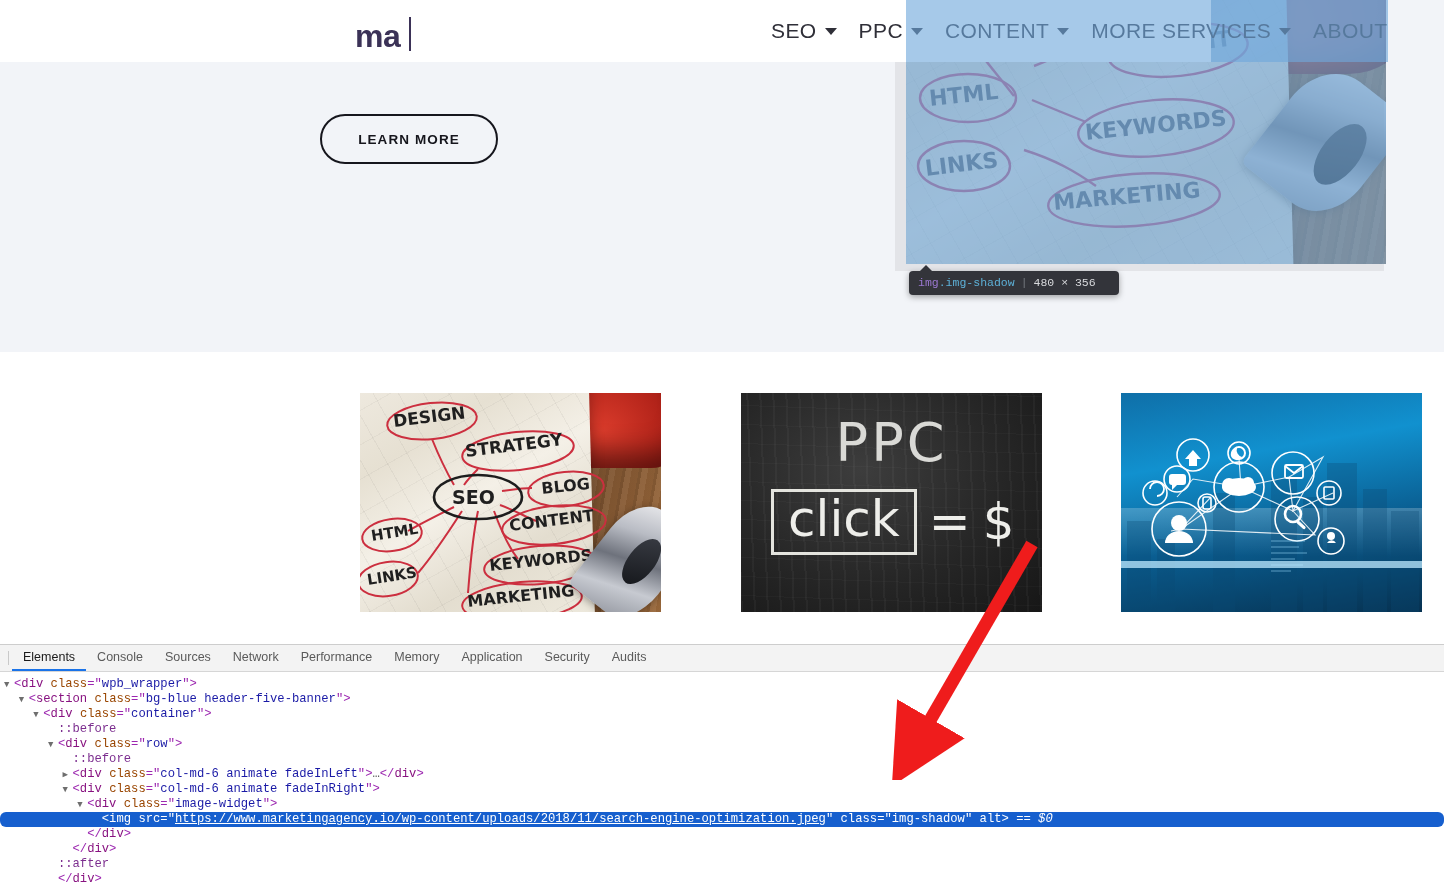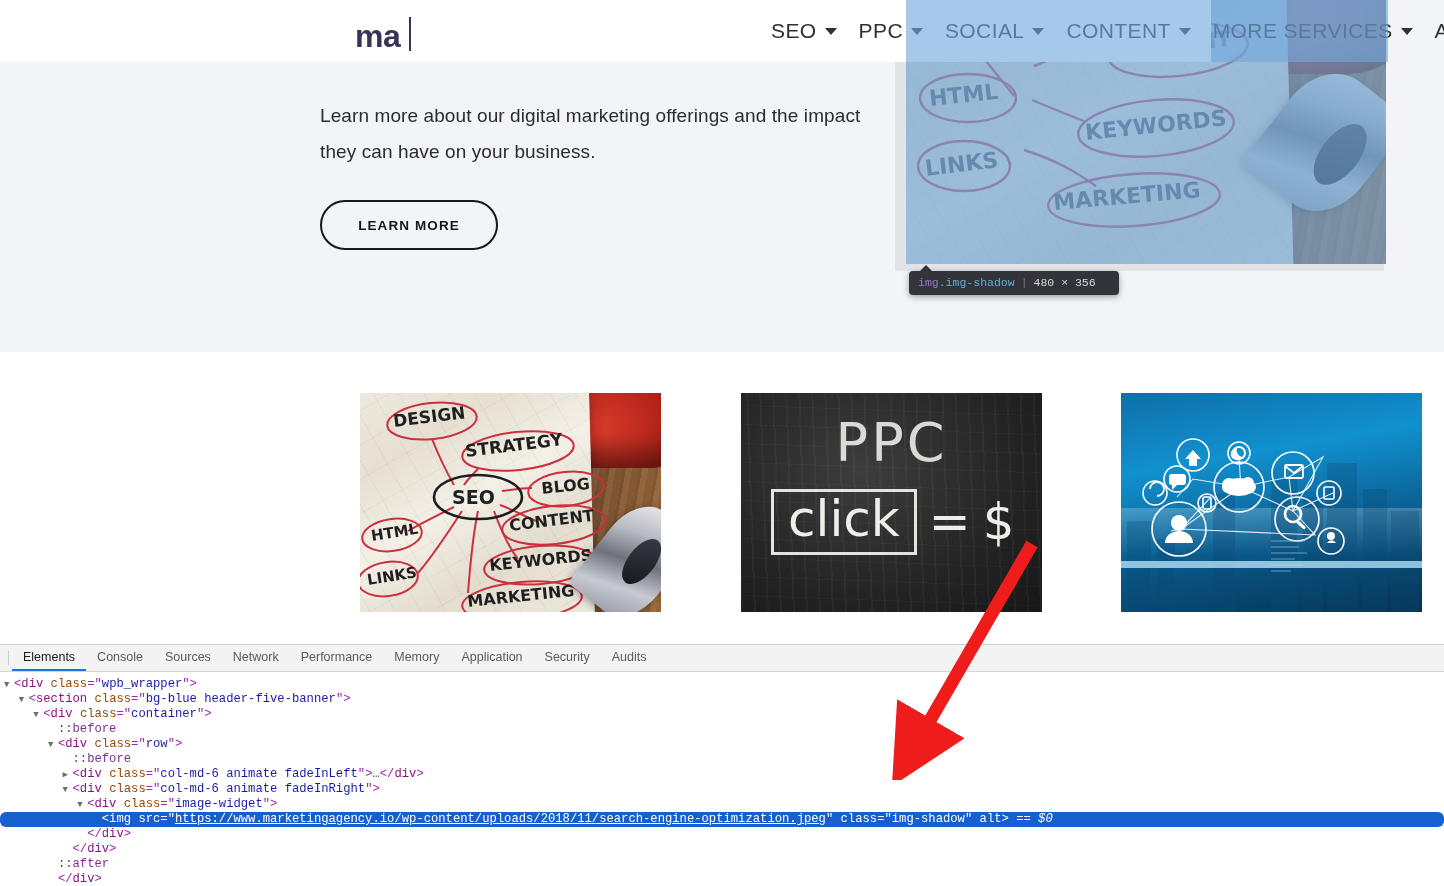--- a/index.html
+++ b/index.html
@@ -54,20 +54,21 @@
     width: 178px; height: 50px;
     border: 2px solid #16161d;
     border-radius: 26px;
     background: transparent;
     color: #16161d;
     font-size: 13.5px;
     font-weight: bold;
     letter-spacing: 1.1px;
     cursor: pointer;
     font-family: "Liberation Sans", sans-serif;
+    margin-top: 16px;
   }
 
   
   .hero-image-wrap {
     position: absolute;
     left: 906px; top: 0px;
     width: 480px; height: 264px;
   }
 
   
@@ -367,21 +368,20 @@
 
 <div id="page">
 
   <div id="viewport">
 
     <section class="hero-section">
 
       <div class="hero-inner">
         <div class="hero-col-left">
           <p class="hero-p">Our clients rely on us for their growth. We offer cutting edge digital marketing solutions which attract relevant and passionate buyers that actually convert.</p>
-          <p class="hero-p">Learn more about our digital marketing offerings and the impact they can have on your business.</p>
           <button class="learn-more-btn">LEARN MORE</button>
         </div>
       </div>
 
       <div class="hero-image-wrap">
         <div class="napkin-photo">
           <div class="wood-grain"></div>
           <div class="coffee-cup"></div>
 
           <div class="napkin-paper"></div>
@@ -543,24 +543,20 @@
       <nav class="main-nav">
         <div class="nav-item">
             <span>SEO</span>
             <span class="caret"></span>
           </div>
         <div class="nav-item">
             <span>PPC</span>
             <span class="caret"></span>
           </div>
         <div class="nav-item">
-            <span>SOCIAL</span>
-            <span class="caret"></span>
-          </div>
-        <div class="nav-item">
             <span>CONTENT</span>
             <span class="caret"></span>
           </div>
         <div class="nav-item">
             <span>MORE SERVICES</span>
             <span class="caret"></span>
           </div>
         <div class="nav-item">
             <span>ABOUT</span>
           </div>

